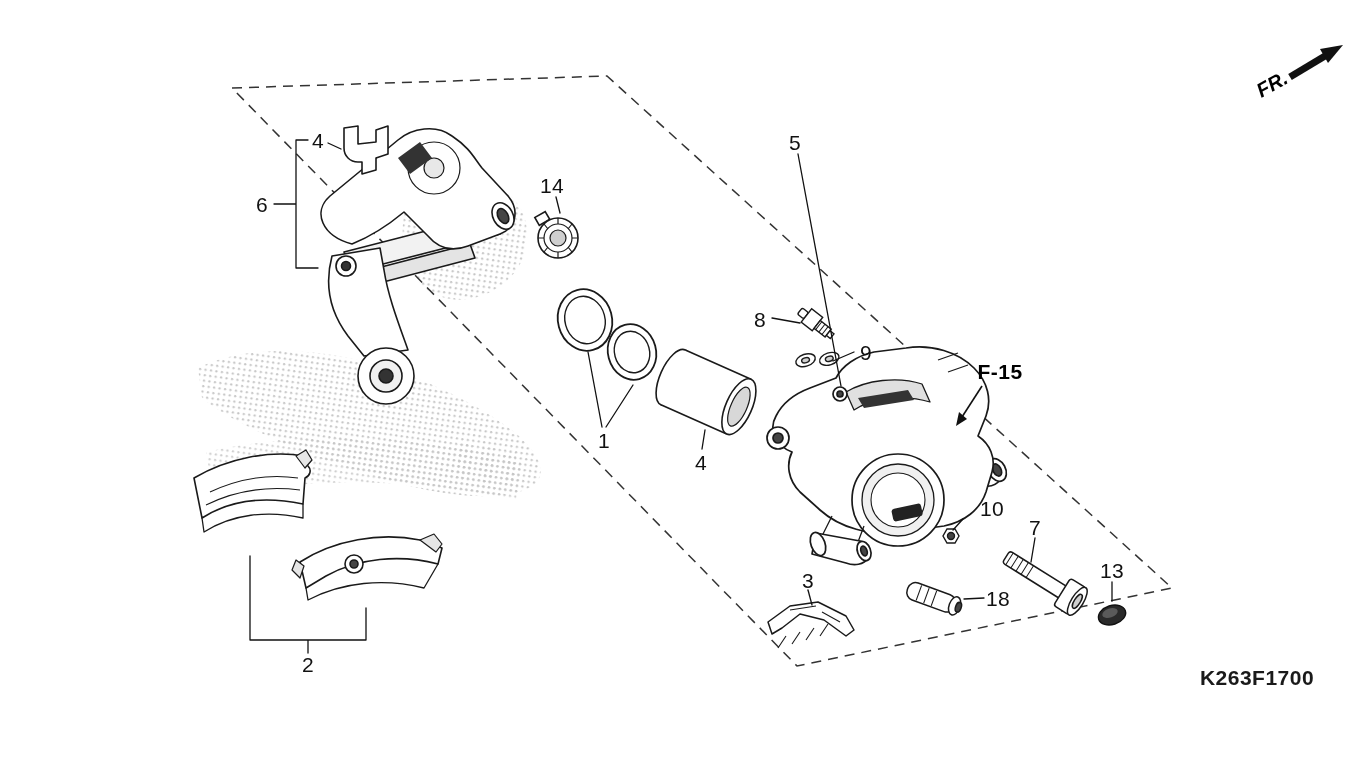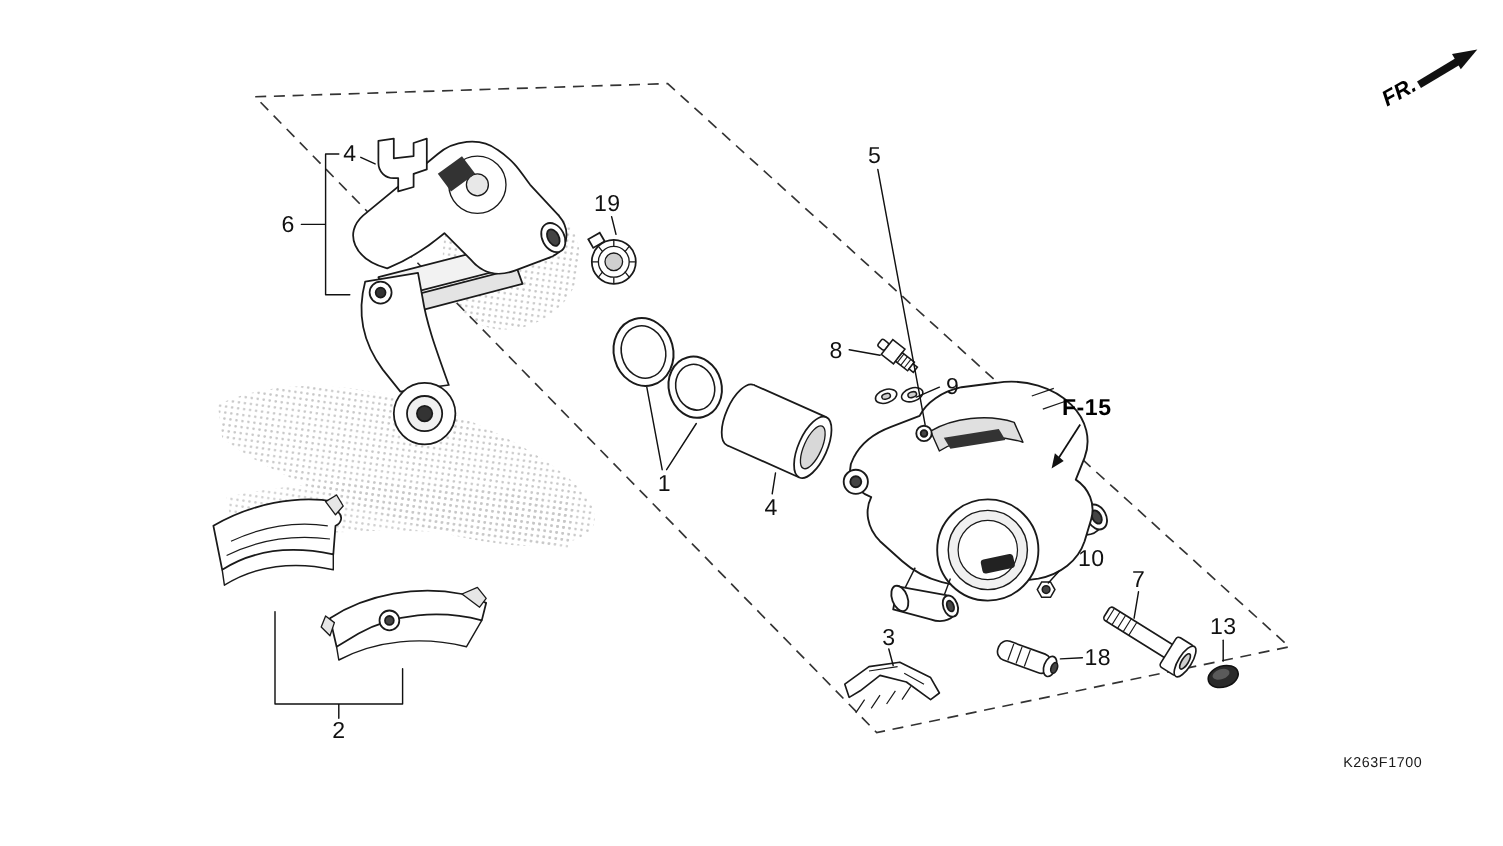--- a/index.html
+++ b/index.html
@@ -24,41 +24,41 @@
   }
   .ref-label{
     position:absolute;
     transform:translate(-50%,-50%);
     font-size:21px;
     font-weight:700;
     color:#000;
     letter-spacing:.5px;
     white-space:nowrap;
     line-height:1;
+    margin-left:12px;
   }
   .fr-label{
     position:absolute;
     transform:translate(-50%,-50%) rotate(-29deg);
     font-size:20px;
     font-weight:700;
     font-style:italic;
     color:#000;
     white-space:nowrap;
     line-height:1;
   }
   .diagram-code{
     position:absolute;
     transform:translate(-50%,-50%);
-    font-size:13px;
-    font-weight:400;
+    font-size:21px;
+    font-weight:700;
     color:#1a1a1a;
     letter-spacing:.5px;
     white-space:nowrap;
     line-height:1;
-    margin-top:16px;
   }
 </style>
 </head>
 <body>
 
 <div class="stage">
 
   <svg width="1366" height="769" viewBox="0 0 1366 769">
     <defs>
       <pattern id="dots" width="5.5" height="5.5" patternUnits="userSpaceOnUse" patternTransform="rotate(8)">
@@ -236,21 +236,21 @@
   <div class="callout" style="left:308px;top:664px">2</div>
   <div class="callout" style="left:808px;top:580px">3</div>
   <div class="callout" style="left:318px;top:140px">4</div>
   <div class="callout" style="left:795px;top:142px">5</div>
   <div class="callout" style="left:262px;top:204px">6</div>
   <div class="callout" style="left:1035px;top:527px">7</div>
   <div class="callout" style="left:760px;top:319px">8</div>
   <div class="callout" style="left:866px;top:352px">9</div>
   <div class="callout" style="left:992px;top:508px">10</div>
   <div class="callout" style="left:998px;top:598px">18</div>
-  <div class="callout" style="left:552px;top:185px">19</div>
+  <div class="callout" style="left:552px;top:185px">14</div>
   <div class="callout" style="left:1112px;top:570px">13</div>
   <div class="callout" style="left:701px;top:462px">4</div>
 
   <div class="ref-label" style="left:988px;top:371px">F-15</div>
   <div class="fr-label" style="left:1272px;top:84px">FR.</div>
   <div class="diagram-code" style="left:1257px;top:677px">K263F1700</div>
 
 </div>
 
 </body></html>

